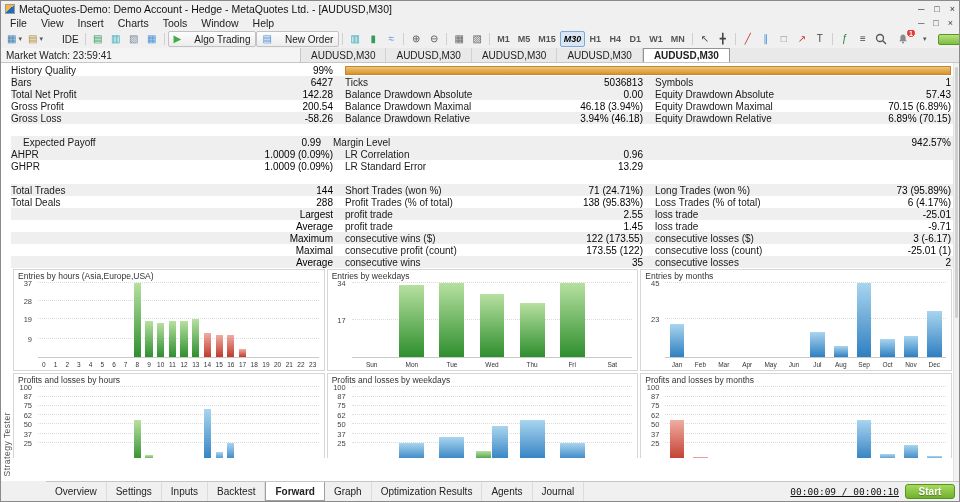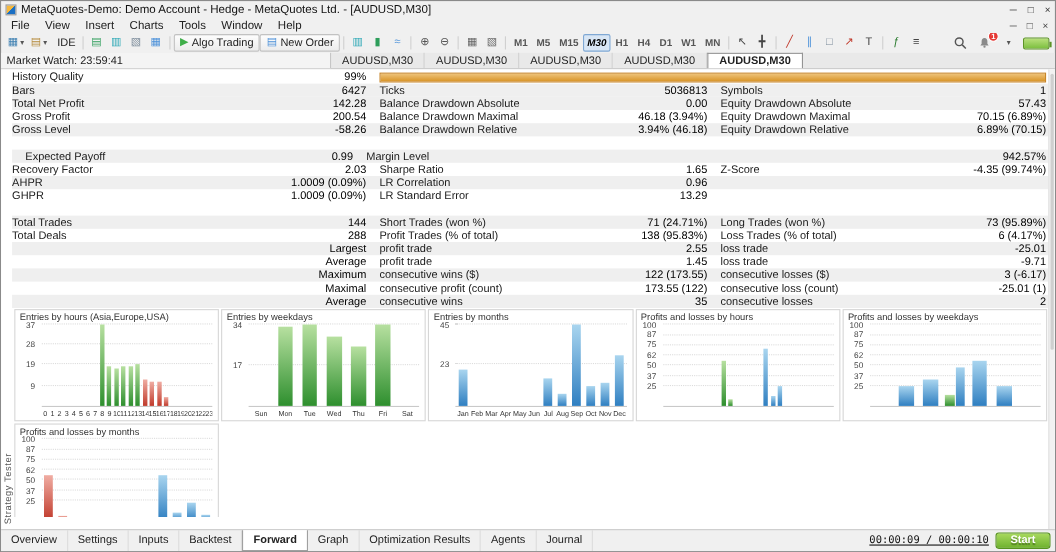--- a/index.html
+++ b/index.html
@@ -18,21 +18,21 @@
   .menubar { height:14px; display:flex; align-items:center; padding:0 2px; font-size:10.5px; color:#222; flex:0 0 auto; }
   .menu-item { padding:0 7px; }
   .child-controls { margin-left:auto; display:flex; gap:9px; font-size:9px; color:#444; padding-right:4px; }
 
   
   .toolbar { height:18px; display:flex; align-items:center; padding:0 3px; flex:0 0 auto; overflow:hidden; }
   .toolbar > * { flex:0 0 auto; }
   .tb { height:16px; min-width:18px; display:flex; align-items:center; justify-content:center;
         font-size:10px; color:#333; padding:0 2px; border:1px solid transparent; border-radius:2px; }
   .tb .glyph { font-size:10px; line-height:1; }
-  .tb .tlab { margin-left:3px; font-size:10px; color:#222; }
+  .tb .tlab { margin-left:13px; font-size:10px; color:#222; }
   .tb .caret { font-size:7px; margin-left:2px; color:#555; }
   .tb.boxed { border-color:#c2c2c2; background:linear-gradient(180deg,#fdfdfd,#ececec); padding:0 5px; }
   .tb.tf { font-size:9px; font-weight:bold; color:#555; min-width:20px; padding:0 3px; }
   .tb.tf.active { background:#d8e6f5; border-color:#7fa8d4; color:#000;font-style:italic; }
   .sep { width:1px; height:12px; background:#d0d0d0; margin:0 3px; }
   .tb-right { margin-left:auto; display:flex; align-items:center; gap:4px; padding-right:2px; }
   .icon-btn { position:relative; width:18px; height:16px; display:flex; align-items:center; justify-content:center; }
   .badge { position:absolute; top:-3px; right:-4px; min-width:10px; height:10px; border-radius:5px;
            background:#e53935; color:#fff; font-size:7px; font-weight:bold;
            display:flex; align-items:center; justify-content:center; padding:0 2px; border:1px solid #fff; }
@@ -62,38 +62,38 @@
   .g3 { flex:1; display:flex; justify-content:space-between; padding-left:12px; padding-right:2px; }
   .lab { color:#1a1a1a; white-space:nowrap; }
   .val { color:#000; white-space:nowrap; }
   .quality-bar { flex:1; height:9px; margin-left:12px; margin-right:2px;
                  background:linear-gradient(180deg,#eec37a,#d89428); border:1px solid #c8862a; }
 
   .scrollbar { position:absolute; right:0; top:0; bottom:0; width:6px; background:#f2f2f2; border-left:1px solid #e2e2e2; }
   .scroll-thumb { position:absolute; top:4px; left:1px; right:1px; height:60%; background:#cfcfcf; border-radius:2px; }
 
   
-  .charts { height:190px; margin:0 6px 0 11px; display:grid; grid-template-columns:1fr 1fr 1fr 1fr 1fr;
+  .charts { height:190px; margin:0 6px 0 11px; display:grid; grid-template-columns:1fr 1fr 1fr;
             grid-template-rows:104px 104px; overflow:hidden; }
   .panel { position:relative; border:1px solid #d6d6d6; margin:1px; background:#fff; }
   .c-title { position:absolute; top:1px; left:4px; font-size:8.5px; color:#333; white-space:nowrap; }
   .yaxis { position:absolute; left:0; top:13px; bottom:12px; width:21px; }
   .ytick { position:absolute; right:3px; transform:translateY(50%); font-size:7.5px; color:#444; line-height:1; }
   .plot { position:absolute; left:24px; right:5px; top:13px; bottom:12px; border-bottom:1px solid #c9c9c9; }
   .gridline { position:absolute; left:0; right:0; border-top:1px dotted #dcdcdc; }
   .bars { position:absolute; left:0; right:0; top:0; bottom:0; display:flex; align-items:flex-end; }
   .cat { flex:1 1 0; display:flex; justify-content:center; align-items:flex-end; gap:1px; height:100%; }
   .cat .bar { width:62%; }
   .cat.multi .bar { width:38%; }
   .xrow { position:absolute; left:24px; right:5px; bottom:0; height:11px; display:flex; }
   .xlab { flex:1 1 0; text-align:center; font-size:6.5px; color:#333; line-height:11px; overflow:hidden; }
 
   
   .bottombar { height:20px; display:flex; align-items:center; background:#f0f0f0; border-top:1px solid #c6c6c6;
-               font-size:10px; flex:0 0 auto; }
+               font-size:10px; flex:0 0 auto;margin-left:45px; }
   .btab { padding:0 9px; height:100%; display:flex; align-items:center; border-right:1px solid #dcdcdc; color:#222; }
   .btab.active { background:#fff; border:1px solid #a0a0a0; border-top:none; font-weight:bold; }
   .status { margin-left:auto; display:flex; align-items:center; gap:6px; padding-right:4px; }
   .time { font-family:"DejaVu Sans Mono", monospace; font-size:9.5px; color:#111;text-decoration:underline; }
   .start-button { width:50px; height:15px; background:linear-gradient(180deg,#a8d95e,#6fb22e);
                   border:1px solid #57931f; border-radius:3px; color:#fff; font-weight:bold; font-size:10px;
                   display:flex; align-items:center; justify-content:center; text-shadow:0 1px 1px rgba(0,0,0,.35); }
 </style>
 </head>
 <body>
@@ -303,55 +303,41 @@
             <span class="lab">Balance Drawdown Maximal</span>
             <span class="val">46.18 (3.94%)</span>
           </div>
           <div class="g3">
             <span class="lab">Equity Drawdown Maximal</span>
             <span class="val">70.15 (6.89%)</span>
           </div>
         </div>
         <div class="row shade">
           <div class="g1">
-            <span class="lab">Gross Level</span>
+            <span class="lab">Gross Loss</span>
             <span class="val">-58.26</span>
           </div>
           <div class="g2">
             <span class="lab">Balance Drawdown Relative</span>
             <span class="val">3.94% (46.18)</span>
           </div>
           <div class="g3">
             <span class="lab">Equity Drawdown Relative</span>
             <span class="val">6.89% (70.15)</span>
           </div>
         </div>
         <div class="row"></div>
         <div class="row shade">
           <div class="g2">
             <span class="lab">Expected Payoff</span>
             <span class="val">0.99</span>
           </div>
           <div class="g3">
             <span class="lab">Margin Level</span>
             <span class="val">942.57%</span>
-          </div>
-        </div>
-        <div class="row">
-          <div class="g1">
-            <span class="lab">Recovery Factor</span>
-            <span class="val">2.03</span>
-          </div>
-          <div class="g2">
-            <span class="lab">Sharpe Ratio</span>
-            <span class="val">1.65</span>
-          </div>
-          <div class="g3">
-            <span class="lab">Z-Score</span>
-            <span class="val">-4.35 (99.74%)</span>
           </div>
         </div>
         <div class="row shade">
           <div class="g1">
             <span class="lab">AHPR</span>
             <span class="val">1.0009 (0.09%)</span>
           </div>
           <div class="g2">
             <span class="lab">LR Correlation</span>
             <span class="val">0.96</span>

